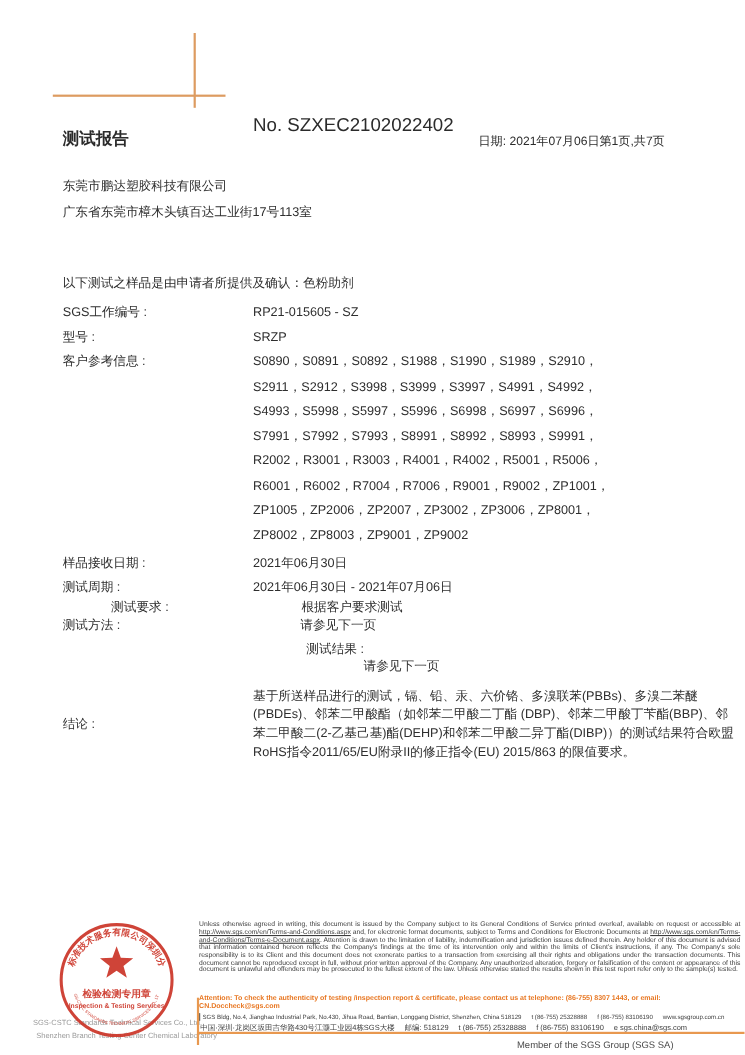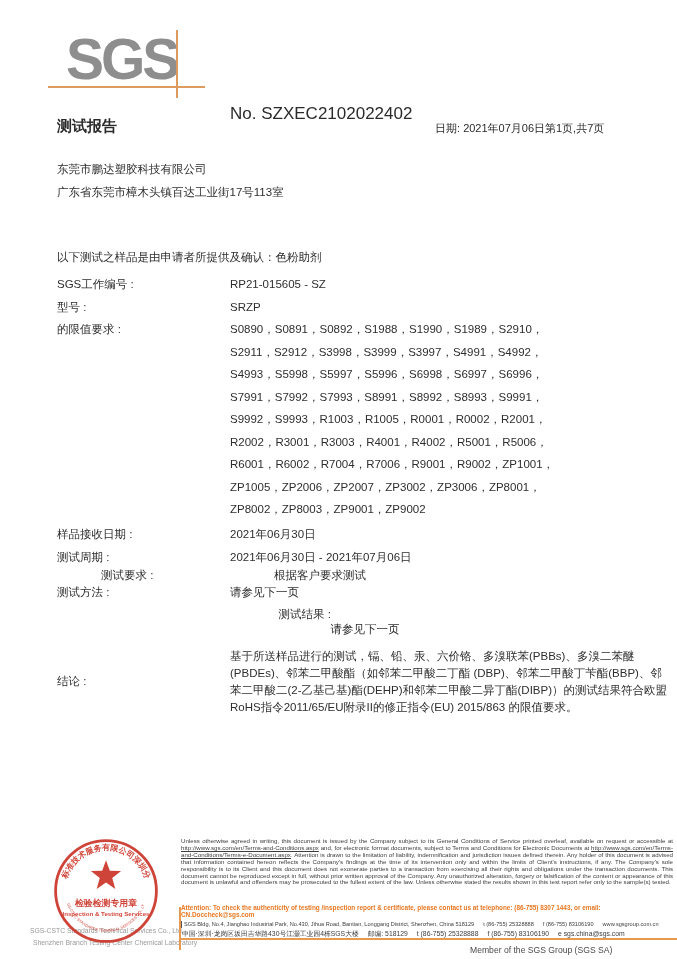--- a/index.html
+++ b/index.html
@@ -28,21 +28,21 @@
 
   
   .fields { position:absolute; left:57px; top:277px; width:616px; font-size:11.5px; color:#2e2e2e; }
   .row { display:flex; line-height:15px; margin-bottom:7.5px; align-items:center; }
   .lbl { width:173px; flex:none; }
   .val { flex:1; }
   .refline { margin-left:173px; line-height:15px; margin-bottom:7.5px; }
   .refline.last { margin-bottom:10px; }
   .row.period { margin-bottom:3px; }
   .row.requirement { margin-bottom:2px;margin-left:44px; }
-  .row.method { margin-bottom:7px; }
+  .row.method { margin-bottom:7px;gap:43px; }
   .row.result { margin-bottom:11px;flex-direction:column; }
   .row.conclusion .val { line-height:17px; width:443px; }
 
   
   .legal { position:absolute; left:181px; top:838px; width:492px; font-size:6.15px;
     line-height:6.9px; color:#3d3d3d; text-align:justify; }
   .legal .u { text-decoration:underline; }
   .attention { position:absolute; left:181px; top:904px; width:494px; font-size:6.4px;
     line-height:7.4px; color:#e87722; font-weight:bold; }
   .addr1 { position:absolute; left:181px; top:921px; width:494px; font-size:5.6px;
@@ -58,21 +58,20 @@
   .company1 { position:absolute; left:30px; top:927px; font-size:6.8px; color:#9a9a9a; }
   .company2 { position:absolute; left:33px; top:939px; font-size:6.8px; color:#9a9a9a; }
 
   .stamp { position:absolute; left:50px; top:835px; width:112px; height:112px; opacity:.92; }
 </style>
 </head>
 <body>
 
 <div class="page">
 
-  <div class="logo-text">SGS</div>
   <div class="logo-hline"></div>
   <div class="logo-vline"></div>
 
   <div class="hdr-title">测试报告</div>
   <div class="hdr-no">
     <span>No.</span>
     <span>SZXEC2102022402</span>
   </div>
   <div class="hdr-date">
     <span>日期:</span>
@@ -88,27 +87,26 @@
   <div class="fields">
     <div class="row">
       <div class="lbl">SGS工作编号 :</div>
       <div class="val">RP21-015605 - SZ</div>
     </div>
     <div class="row">
       <div class="lbl">型号 :</div>
       <div class="val">SRZP</div>
     </div>
     <div class="row">
-      <div class="lbl">的限值要求 :</div>
+      <div class="lbl">客户参考信息 :</div>
       <div class="val">S0890，S0891，S0892，S1988，S1990，S1989，S2910，</div>
     </div>
     <div class="refline">S2911，S2912，S3998，S3999，S3997，S4991，S4992，</div>
     <div class="refline">S4993，S5998，S5997，S5996，S6998，S6997，S6996，</div>
     <div class="refline">S7991，S7992，S7993，S8991，S8992，S8993，S9991，</div>
-    <div class="refline">S9992，S9993，R1003，R1005，R0001，R0002，R2001，</div>
     <div class="refline">R2002，R3001，R3003，R4001，R4002，R5001，R5006，</div>
     <div class="refline">R6001，R6002，R7004，R7006，R9001，R9002，ZP1001，</div>
     <div class="refline">ZP1005，ZP2006，ZP2007，ZP3002，ZP3006，ZP8001，</div>
     <div class="refline last">ZP8002，ZP8003，ZP9001，ZP9002</div>
 
     <div class="row">
       <div class="lbl">样品接收日期 :</div>
       <div class="val">2021年06月30日</div>
     </div>
     <div class="row period">

